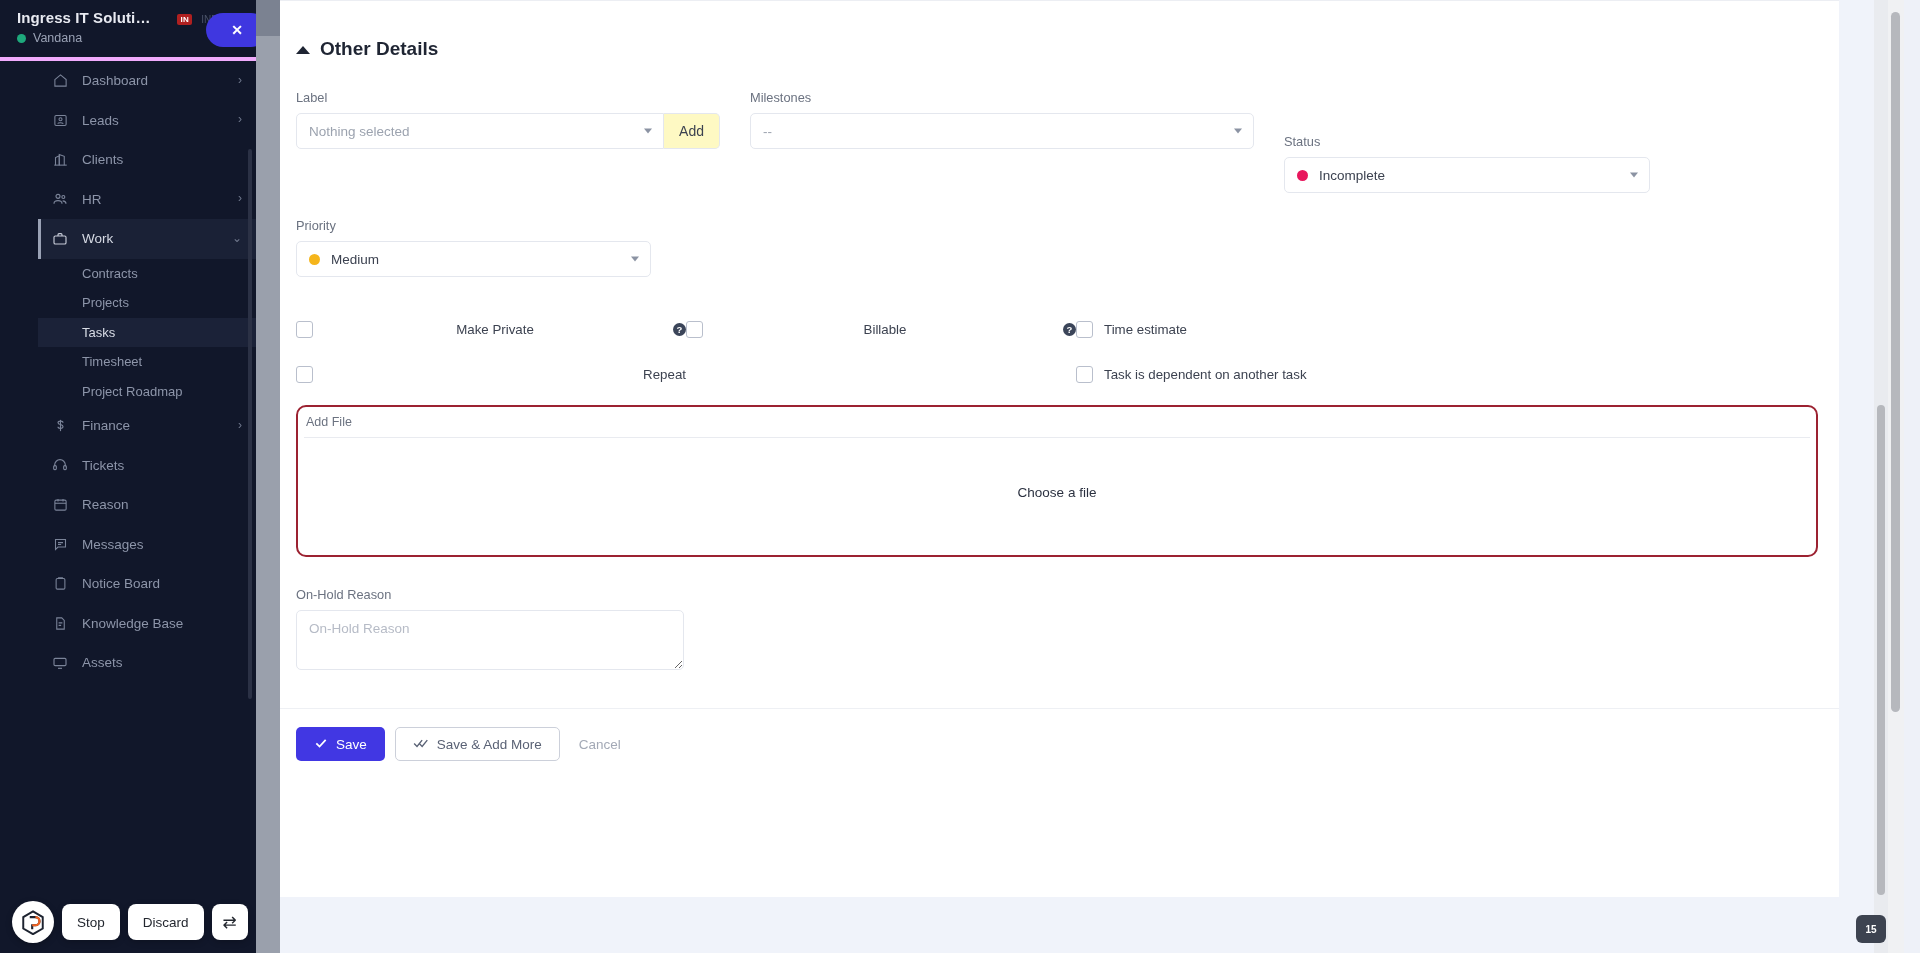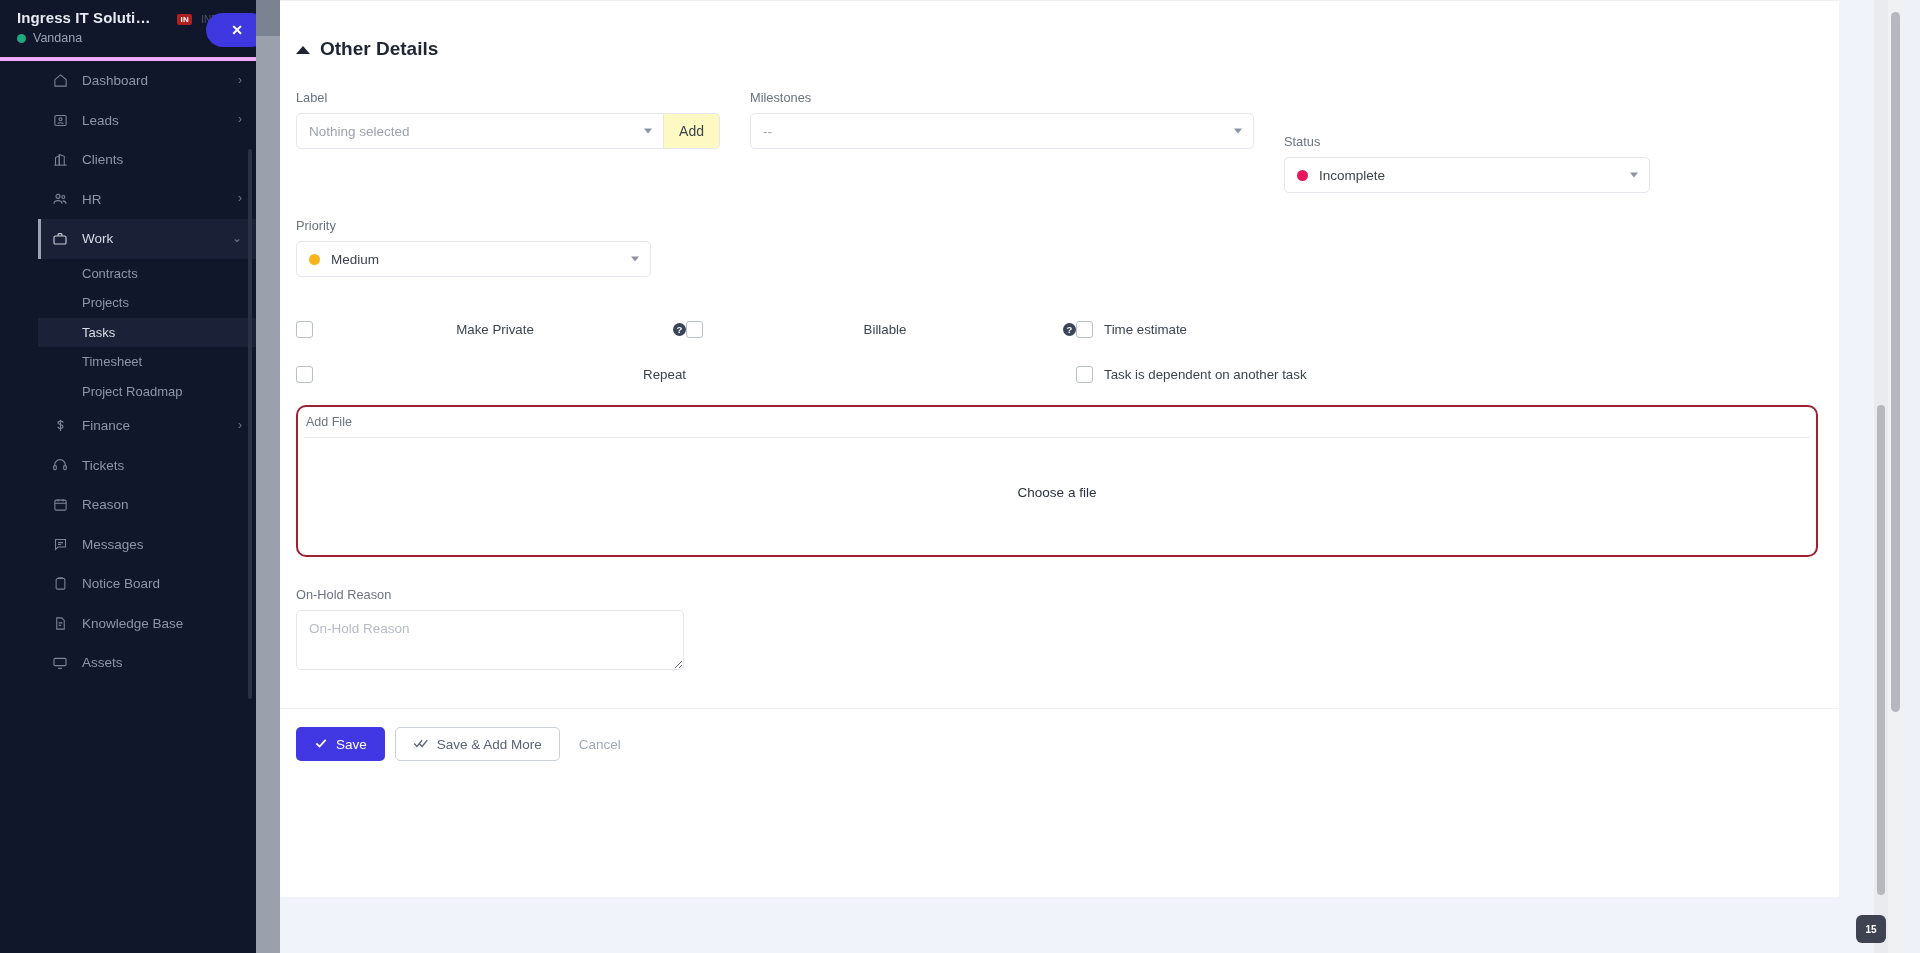--- a/index.html
+++ b/index.html
@@ -638,14 +638,32 @@
     </div>
     <div class="sbar-outer">
       <div class="thumb"></div>
     </div>
   </main>
 
   <div class="step-badge">
     <span>15</span>
   </div>
 
+  <div class="agentbar">
+    <div class="agent-logo">
+      <svg width="26" height="26" viewBox="0 0 32 32">
+        <path d="M16 3 28 10v14L16 31 4 24V10z" fill="none" stroke="#1d2330" stroke-width="2.4"></path>
+        <path d="M12 10h7a5 5 0 0 1 0 10h-4v5" fill="none" stroke="#1d2330" stroke-width="2.6"></path>
+        <path d="M19 10a5 5 0 0 1 0 10h-4" fill="none" stroke="#f26322" stroke-width="2.6"></path>
+      </svg>
+    </div>
+    <div class="agent-btn">
+      <span>Stop</span>
+    </div>
+    <div class="agent-btn">
+      <span>Discard</span>
+    </div>
+    <div class="agent-icon-btn">
+      <span>⇄</span>
+    </div>
+  </div>
 
 </div>
 
 </body></html>

